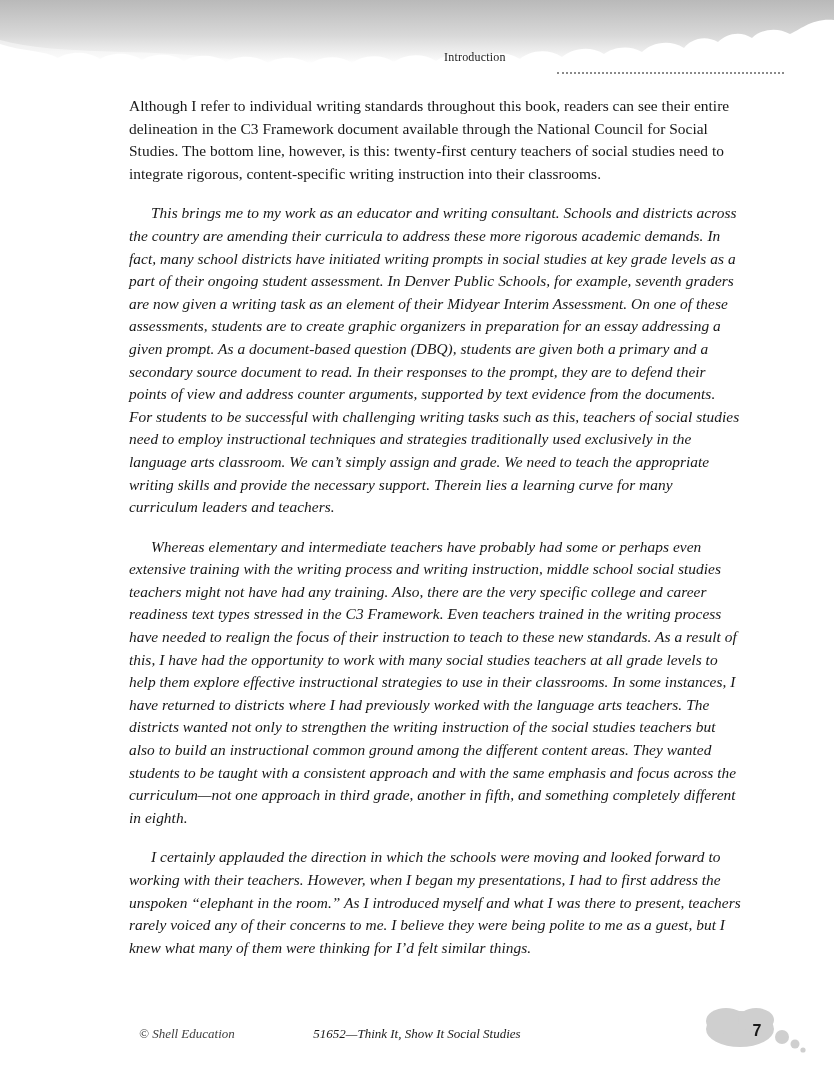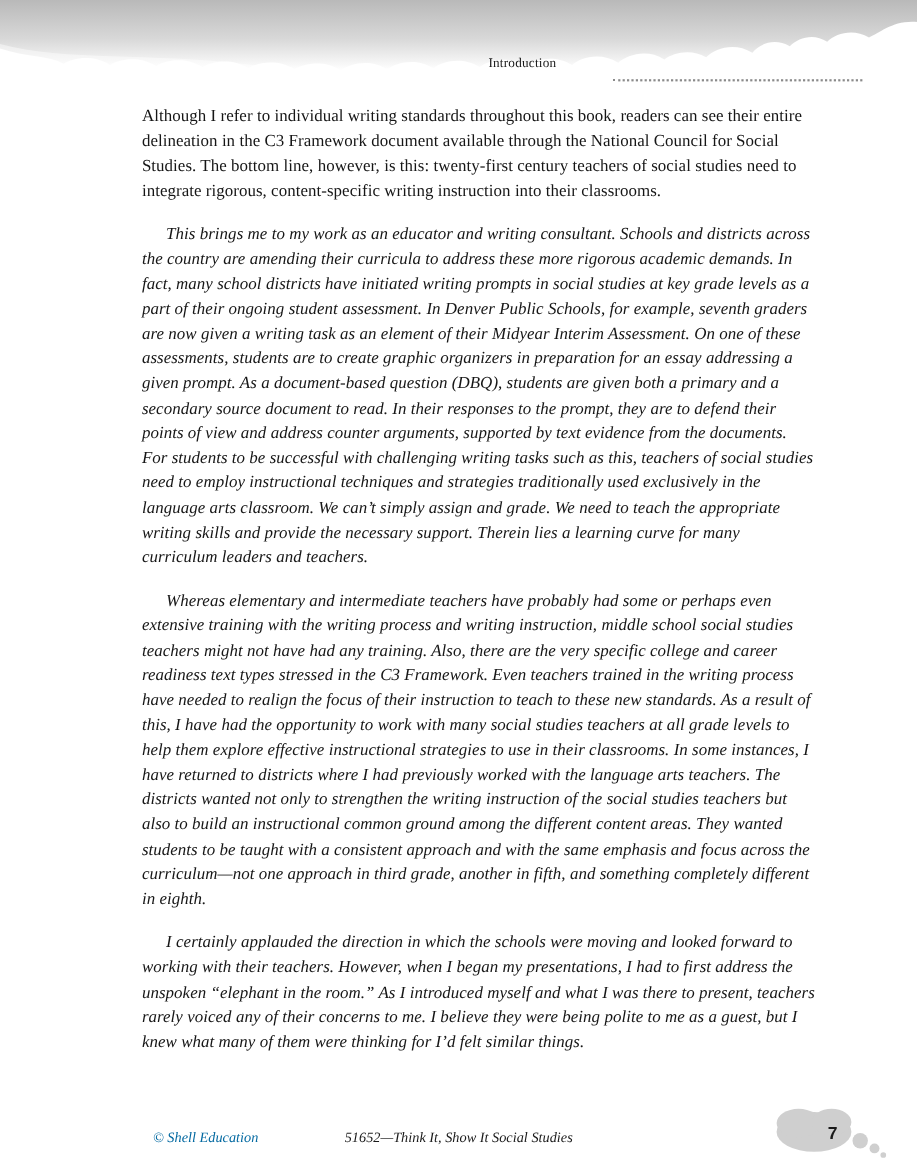--- a/index.html
+++ b/index.html
@@ -69,21 +69,21 @@
     font-style: italic;
   }
 
   
   .footer-left {
     position: absolute;
     left: 139px;
     bottom: 25px;
     font-style: italic;
     font-size: 13px;
-    color: #0369a1;
+    color: #404040;
   }
   .footer-center {
     position: absolute;
     left: 0;
     bottom: 25px;
     width: 834px;
     text-align: center;
     font-style: italic;
     font-size: 13px;
     color: #1a1a1a;

